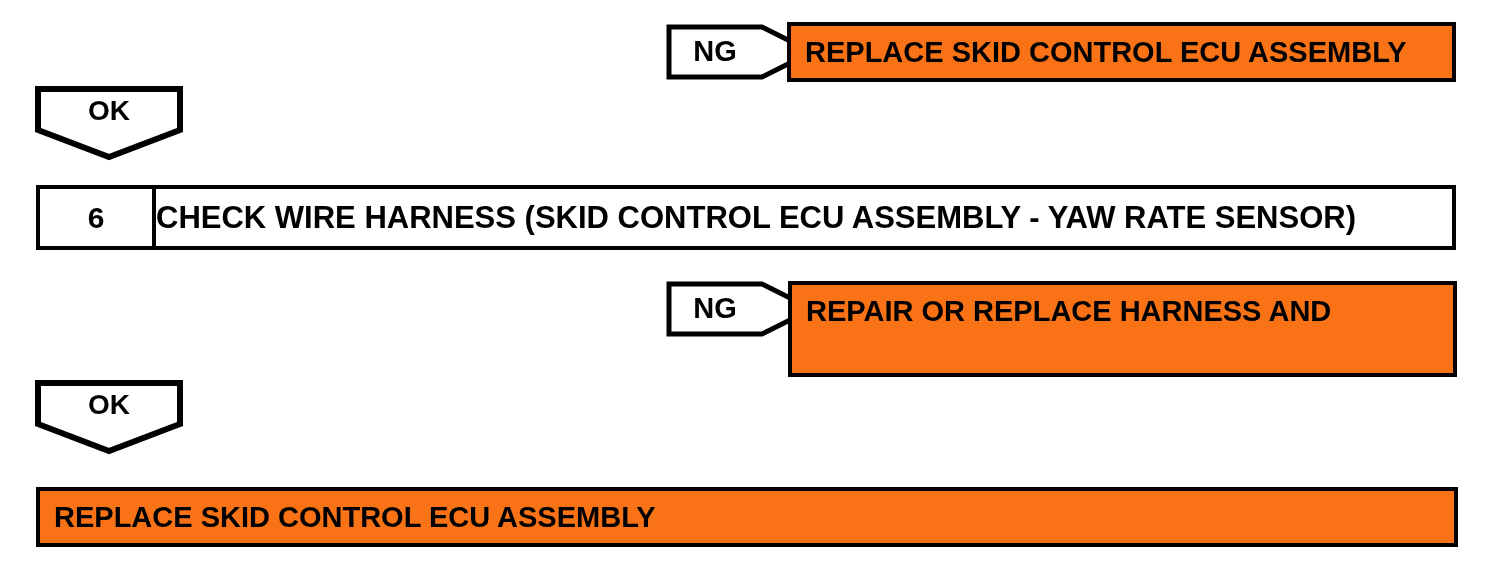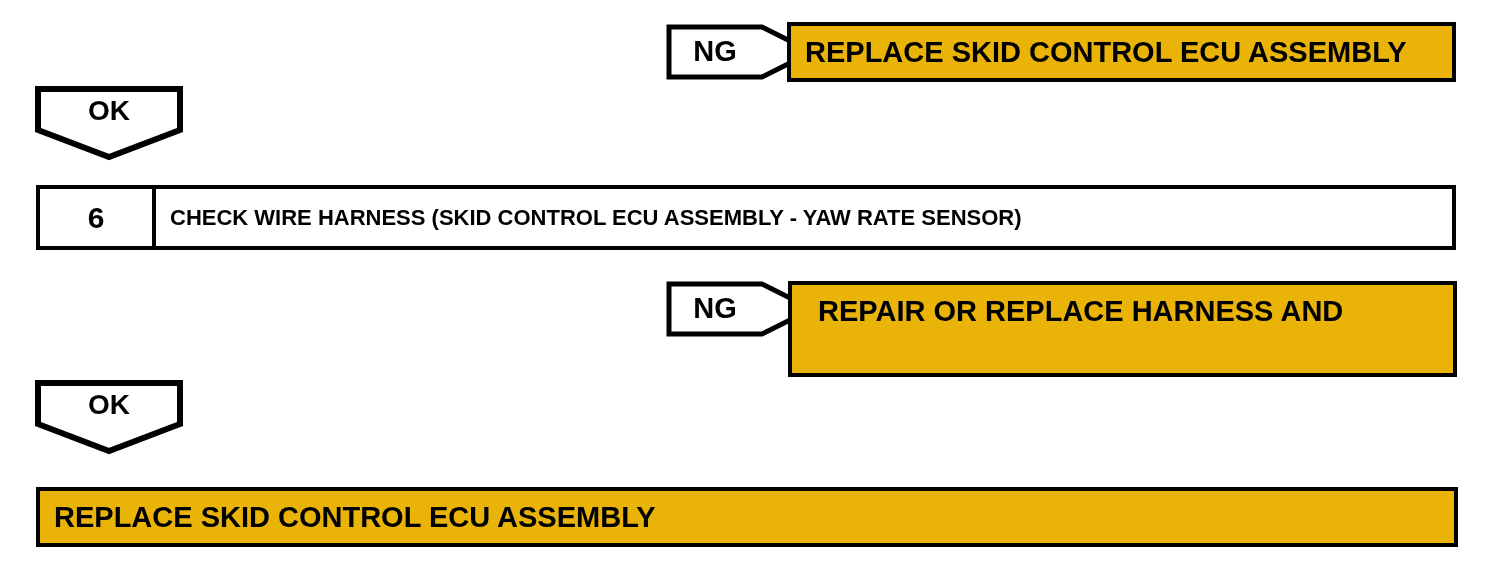--- a/index.html
+++ b/index.html
@@ -14,35 +14,34 @@
     background: #ffffff;
     font-family: "Liberation Sans", sans-serif;
     color: #000000;
     overflow: hidden;
   }
 
   
   .result-box {
     position: absolute;
     border: 4px solid #000000;
-    background: #eab308;
+    background: #f97316;
     box-sizing: border-box;
     display: flex;
     align-items: center;
     font-size: 29px;
     font-weight: bold;
     letter-spacing: 0px;
     white-space: nowrap;
   }
   .result-box .label { padding-left: 14px; }
 
   .result-box.multiline {
     display: block;
     white-space: normal;
-    padding-left: 12px;
   }
   .result-box.multiline .line {
     display: block;
     padding-left: 14px;
     line-height: 35px;
   }
   .result-box.multiline .pad-top { padding-top: 9px; }
 
   
   .step-box {
@@ -60,22 +59,21 @@
     display: flex;
     align-items: center;
     justify-content: center;
     font-size: 30px;
     flex: 0 0 auto;
   }
   .step-title-cell {
     flex: 1 1 auto;
     display: flex;
     align-items: center;
-    padding-left: 14px;
-    font-size: 22px;
+    font-size: 31px;
     white-space: nowrap;
     overflow: hidden;
   }
 
   
   .ng-arrow {
     position: absolute;
     width: 150px;
     height: 56px;
     margin-left: 36px;

